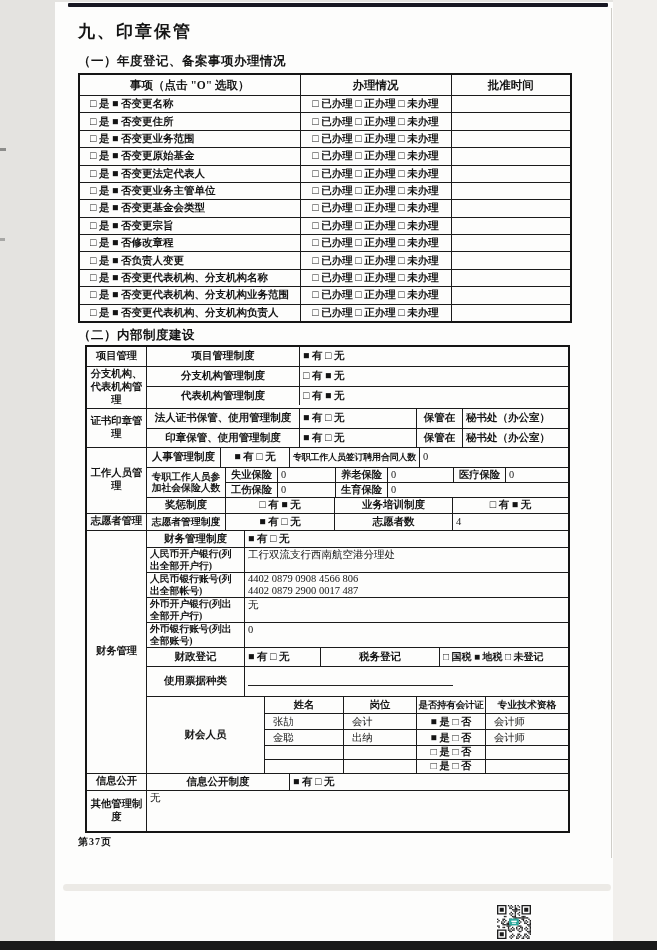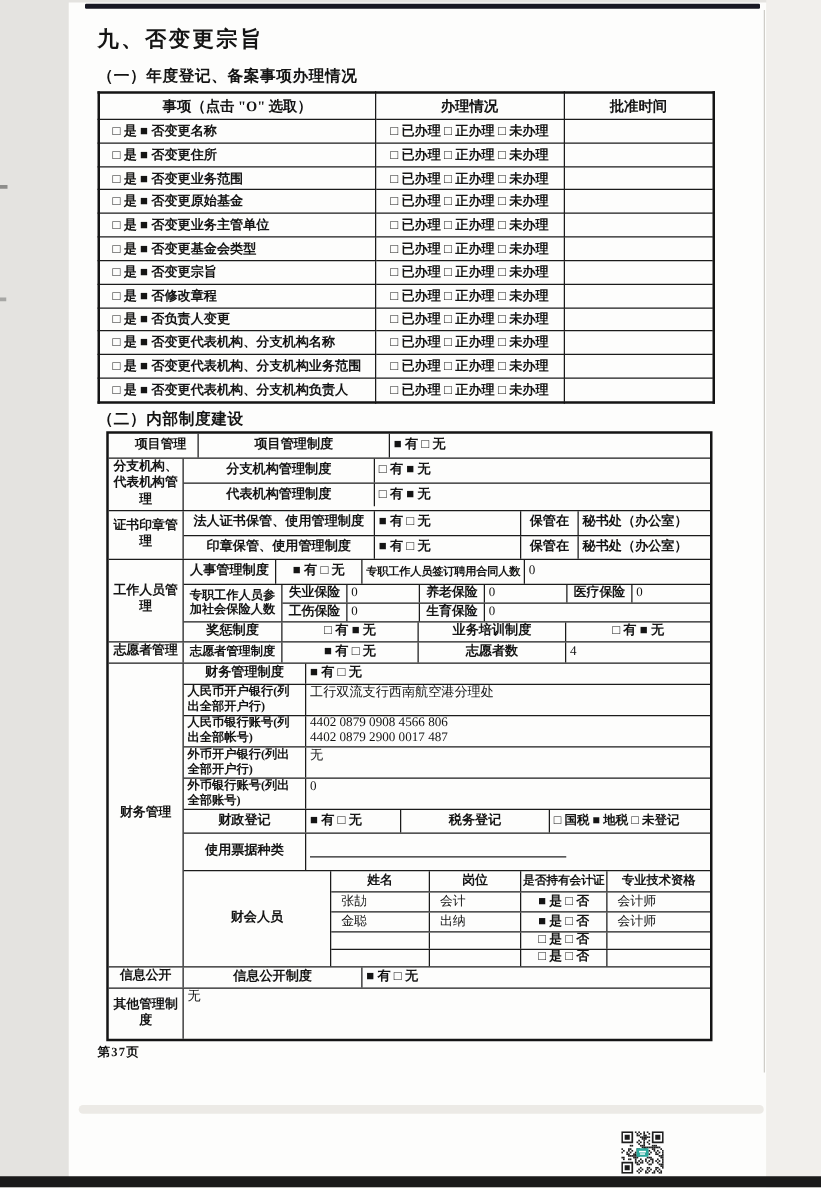--- a/index.html
+++ b/index.html
@@ -39,21 +39,21 @@
   .w1{width:221px;} .w2{width:151px;} .w3{width:120px;}
 
   
   .t2{
     position:absolute;left:30px;top:343px;width:485px;
     border:2px solid #151515;background:#fdfdfc;
     font-size:10.5px;font-weight:bold;box-sizing:border-box;
   }
   .t2 *{box-sizing:border-box;}
   .sec{display:flex;align-items:stretch;border-top:1.6px solid #1b1b1b;}
-  .sec:first-child{border-top:none;margin-left:12px;}
+  .sec:first-child{border-top:none;}
   .cat{flex:0 0 60px;display:flex;align-items:center;justify-content:center;
        text-align:center;padding:1px 2px;line-height:1.25;border-right:1.6px solid #1b1b1b;font-size:10.3px;}
   .sbody{flex:1;min-width:0;display:flex;flex-direction:column;}
   .r{display:flex;align-items:stretch;border-top:1.6px solid #1b1b1b;min-width:0;}
   .sbody > .r:first-child,.stack > .r:first-child{border-top:none;}
   .c{display:flex;align-items:center;padding:0 3px;border-left:1.6px solid #1b1b1b;
      min-width:0;overflow:hidden;line-height:1.15;}
   .r > .c:first-child{border-left:none;font-family:Liberation Serif, serif;}
   .ctr{justify-content:center;text-align:center;}
   .grow{flex:1;}
@@ -73,21 +73,21 @@
 </style>
 </head>
 <body>
 
 <div class="right-strip"></div>
 
 <div class="paper">
   <div class="top-edge"></div>
   <div class="page-fold"></div>
 
-  <div class="h1">九、否变更宗旨</div>
+  <div class="h1">九、印章保管</div>
   <div class="sub sub1">（一）年度登记、备案事项办理情况</div>
 
   <table class="t1">
     <colgroup>
         <col class="w1">
         <col class="w2">
         <col class="w3">
       </colgroup>
     <thead>
       <tr>
@@ -107,20 +107,25 @@
           <td class="cs">□ 已办理 □ 正办理 □ 未办理</td>
           <td></td>
         </tr>
       <tr>
           <td class="ci">□ 是 ■ 否变更业务范围</td>
           <td class="cs">□ 已办理 □ 正办理 □ 未办理</td>
           <td></td>
         </tr>
       <tr>
           <td class="ci">□ 是 ■ 否变更原始基金</td>
+          <td class="cs">□ 已办理 □ 正办理 □ 未办理</td>
+          <td></td>
+        </tr>
+      <tr>
+          <td class="ci">□ 是 ■ 否变更法定代表人</td>
           <td class="cs">□ 已办理 □ 正办理 □ 未办理</td>
           <td></td>
         </tr>
       <tr>
           <td class="ci">□ 是 ■ 否变更业务主管单位</td>
           <td class="cs">□ 已办理 □ 正办理 □ 未办理</td>
           <td></td>
         </tr>
       <tr>
           <td class="ci">□ 是 ■ 否变更基金会类型</td>

